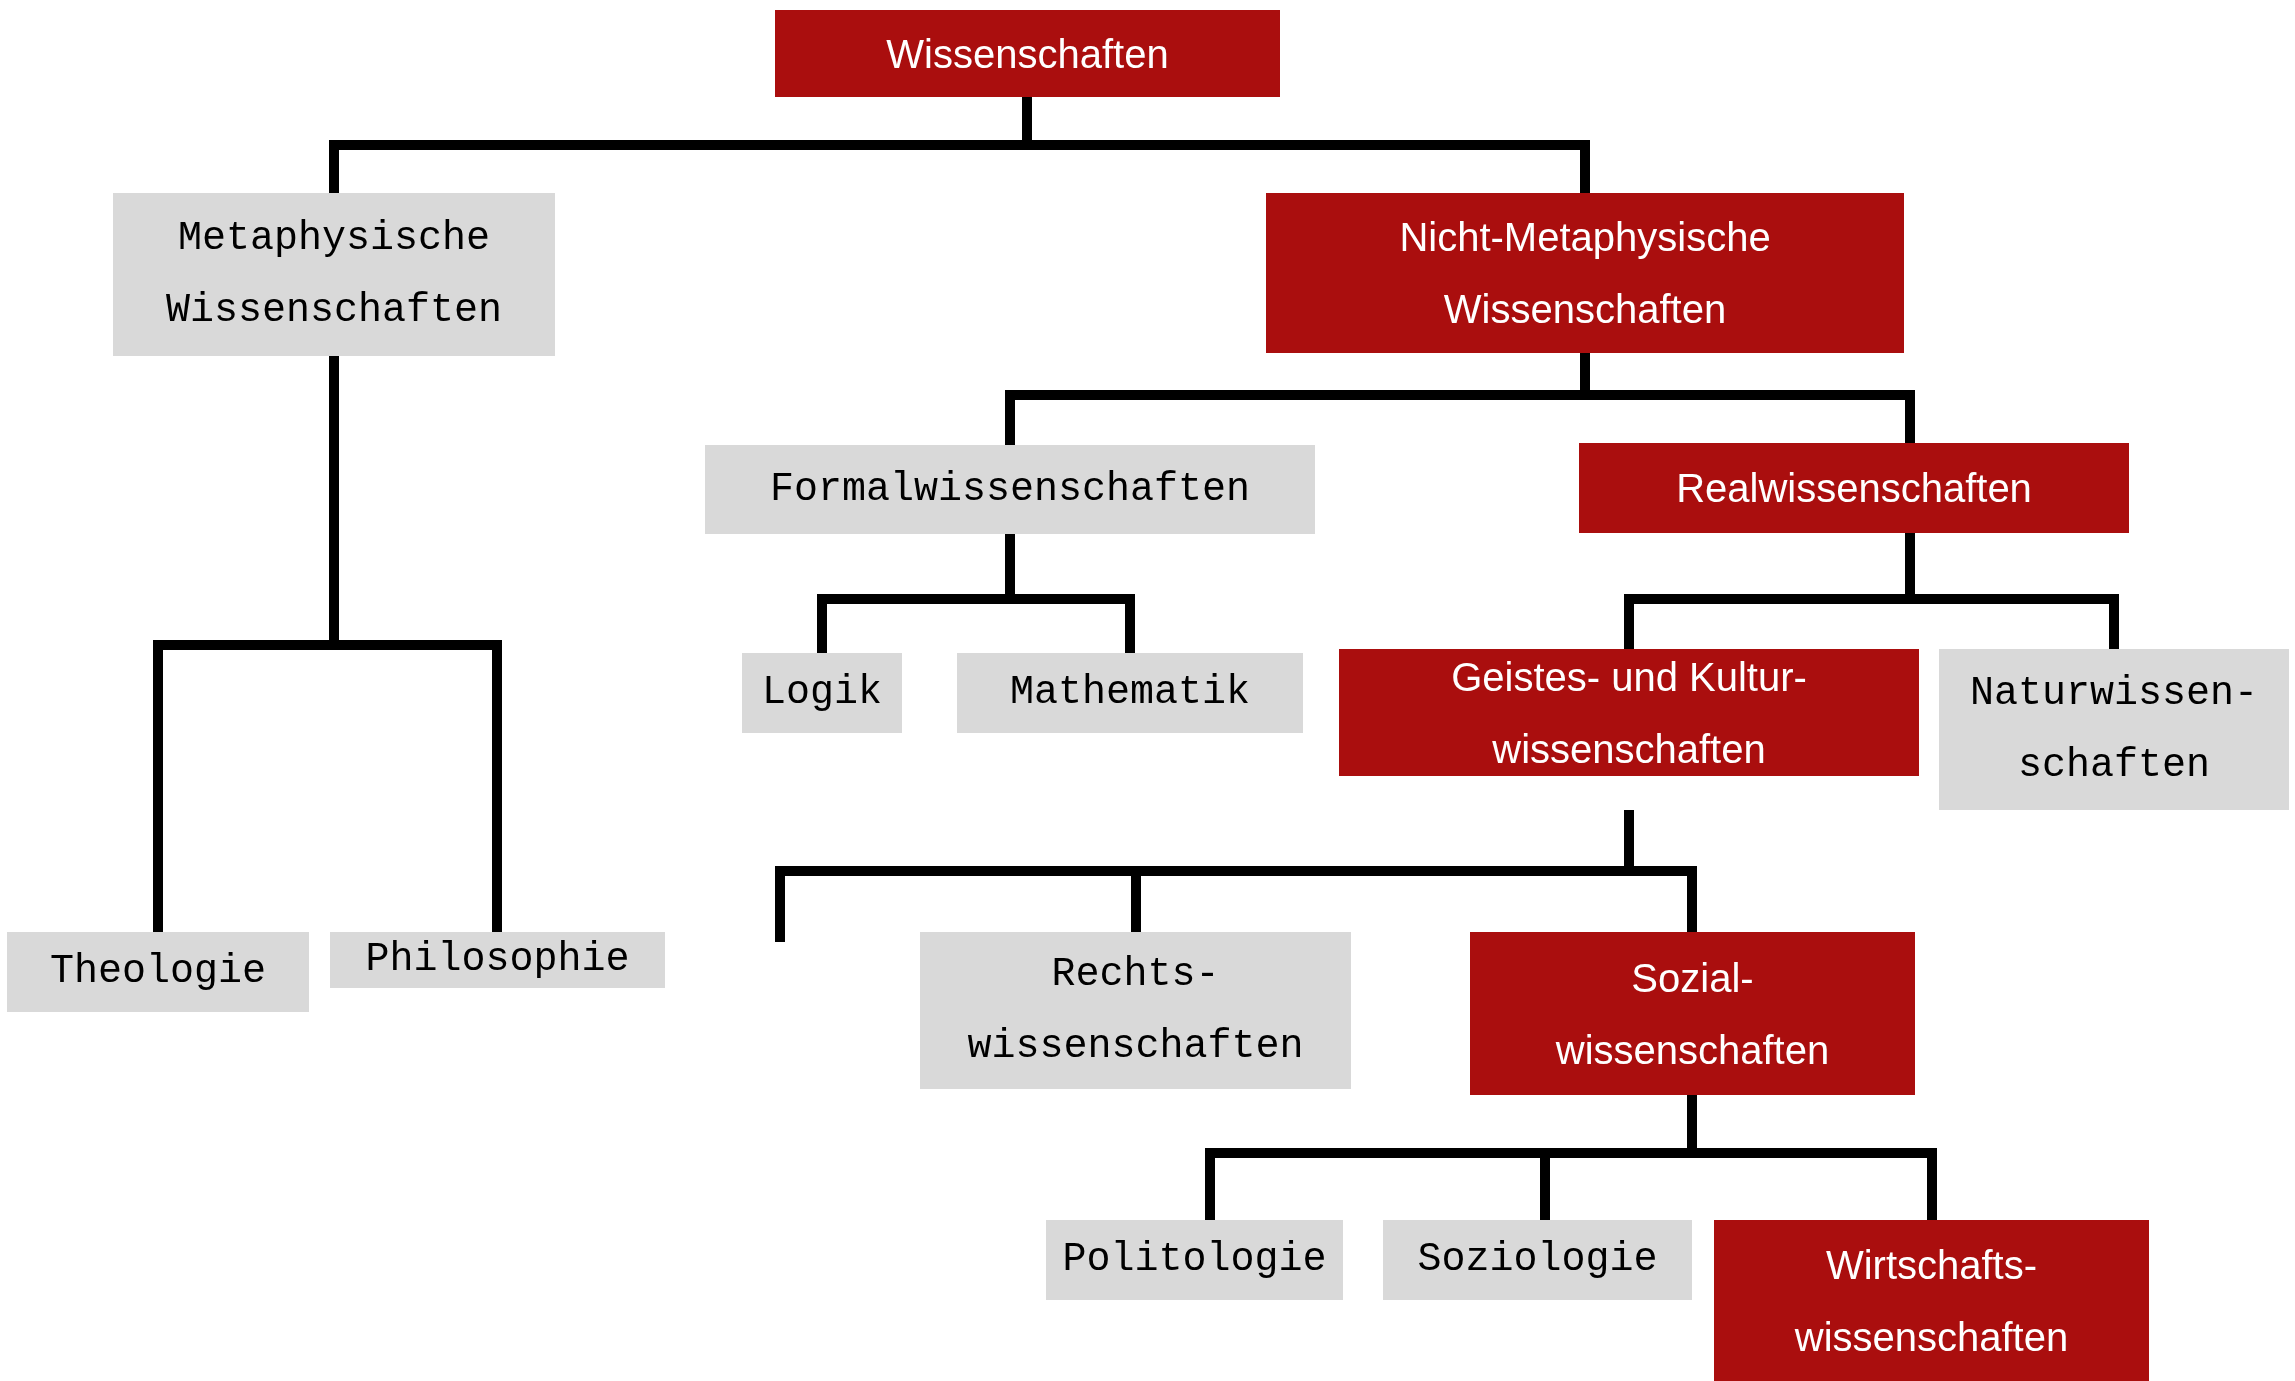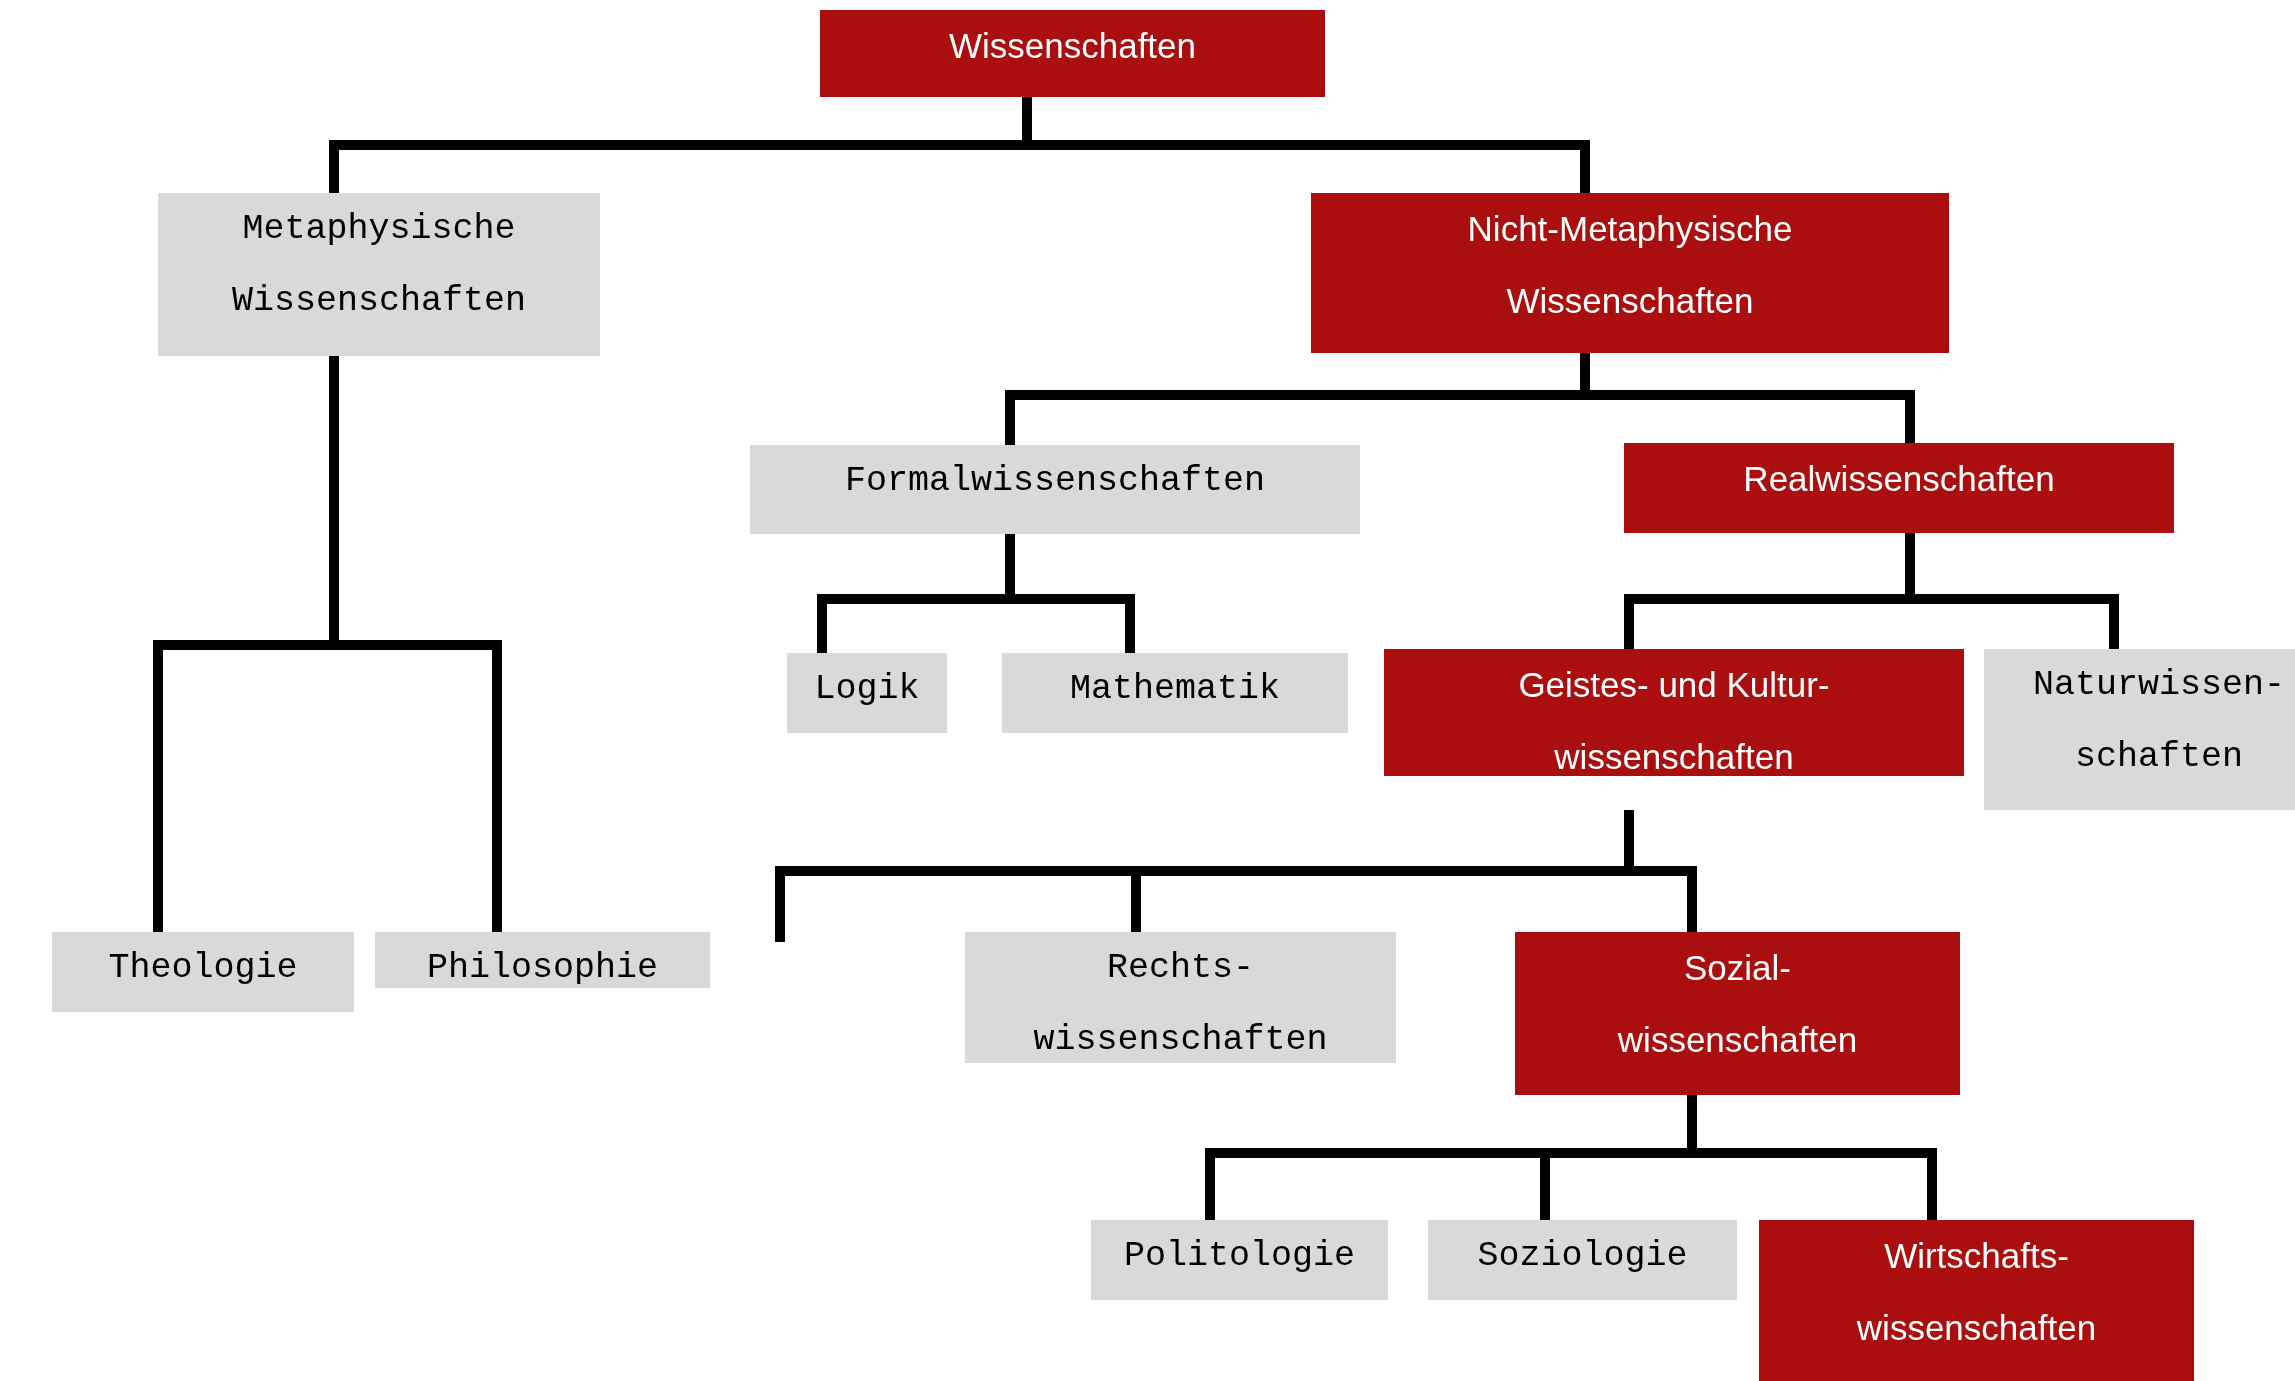--- a/index.html
+++ b/index.html
@@ -13,26 +13,26 @@
     width: 2295px;
     height: 1381px;
     background: var(--bg, #ffffff);
     overflow: hidden;
   }
   .node {
     position: absolute;
     display: flex;
     flex-direction: column;
     align-items: center;
+    justify-content: center;
     text-align: center;
-    font-size: 35px;
+    font-size: 40px;
     line-height: 72px;
     white-space: nowrap;
     z-index: 2;
-    margin-left: 45px;
   }
   .node.red  { background: var(--red, #AA0E0E); color: var(--text-on-red, #ffffff); }
   .node.gray { background: var(--gray, #D9D9D9); color: var(--text-on-gray, #000000); font-family: Liberation Mono, monospace; }
   .node span { display: block; }
   .seg {
     position: absolute;
     background: var(--line, #000000);
     z-index: 1;
   }
 </style>
@@ -120,21 +120,21 @@
 
   <div class="node gray" style="left:7px;    top:932px;  width:302px; height:80px">
     <span>Theologie</span>
   </div>
 
   <div class="node gray" style="left:330px;  top:932px;  width:335px; height:56px">
     <span>Philosophie</span>
   </div>
 
 
-  <div class="node gray" style="left:920px;  top:932px;  width:431px; height:131px">
+  <div class="node gray" style="left:920px;  top:932px;  width:431px; height:157px">
     <span>Rechts-</span>
     <span>wissenschaften</span>
   </div>
 
   <div class="node red" style="left:1470px; top:932px;  width:445px; height:163px">
     <span>Sozial-</span>
     <span>wissenschaften</span>
   </div>
 
   <div class="node gray" style="left:1046px; top:1220px; width:297px; height:80px">

